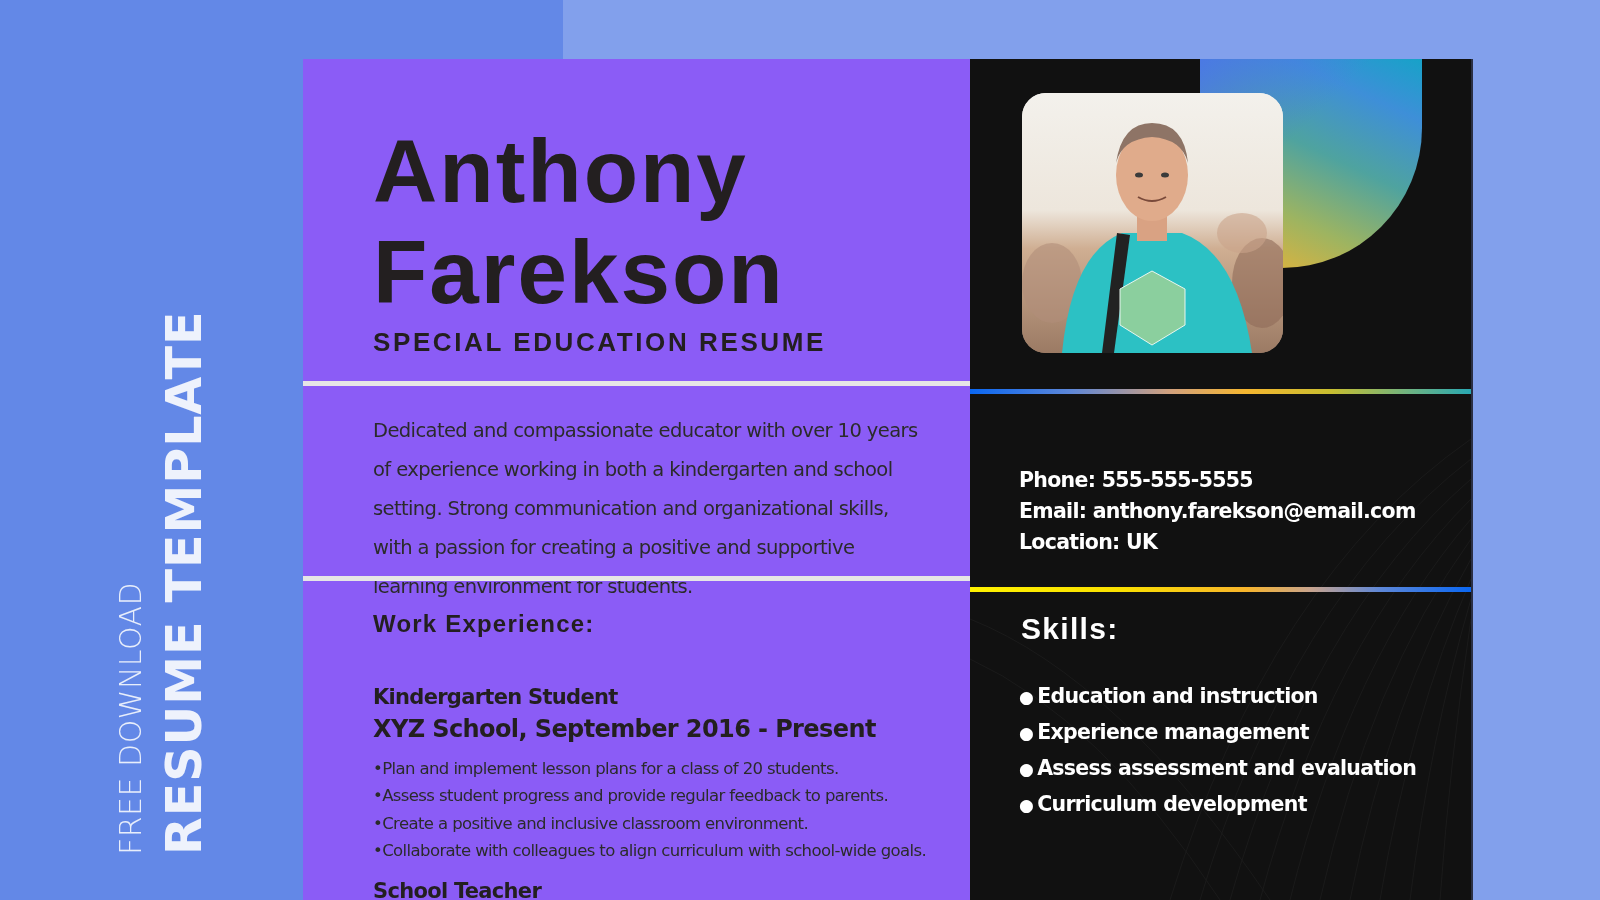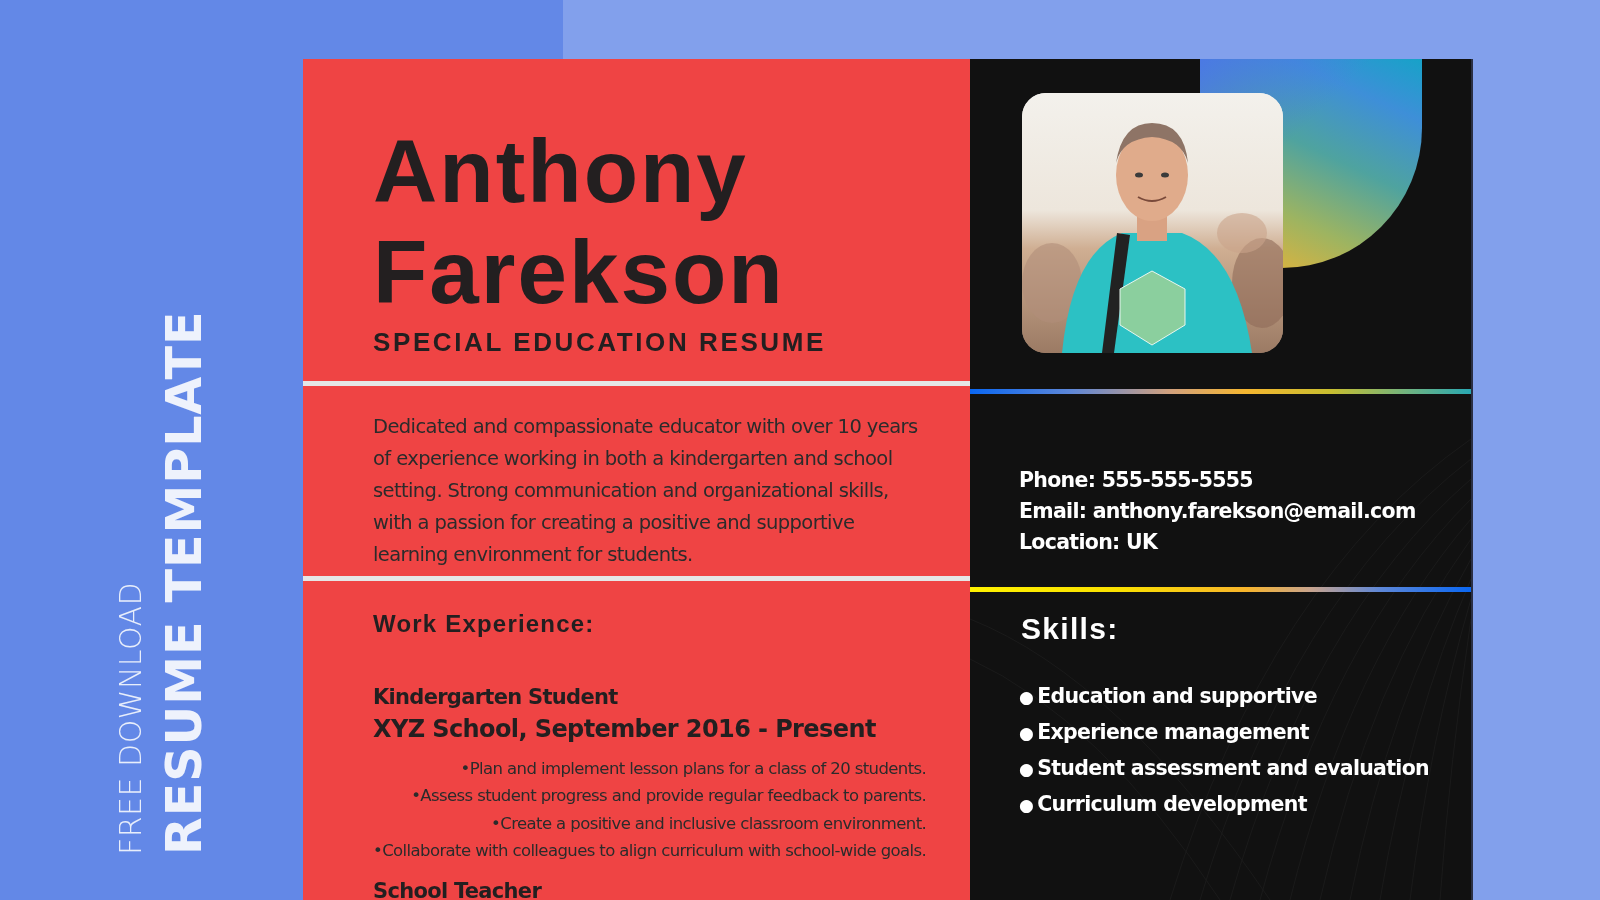--- a/index.html
+++ b/index.html
@@ -42,21 +42,21 @@
       letter-spacing: 1px;
       line-height: 58px;
       color: #eef2fc;
       margin-top: 4px;
     }
     .paper {
       position: absolute; left: 303px; top: 59px; width: 1168px; height: 841px;
       background: #ffffff;
       overflow: hidden;
     }
-    .left-col { position: absolute; left: 0; top: 0; width: 667px; height: 841px; background: #ef4444; }
+    .left-col { position: absolute; left: 0; top: 0; width: 667px; height: 841px; background: #8b5cf6; }
     .right-col { position: absolute; left: 667px; top: 0; width: 501px; height: 841px; background: #111111; overflow: hidden; }
     .hatch {
       position: absolute; left: 0; top: 0; width: 501px; height: 841px;
       opacity: 0.35;
     }
     .name {
       position: absolute; left: 70px; top: 62px;
       font-family: "Liberation Sans", sans-serif;
       font-weight: 700;
       font-size: 89px;
@@ -72,21 +72,21 @@
       letter-spacing: 2.6px;
       color: #231f20;
     }
     .divider {
       position: absolute; left: 0; width: 667px; height: 5px; background: #e6e6e6;
     }
     .summary {
       position: absolute; left: 70px; top: 352px; width: 560px;
       font-family: "DejaVu Sans", sans-serif;
       font-size: 19.5px;
-      line-height: 32px;
+      line-height: 39px;
       color: #2b2b2b;
       letter-spacing: -0.6px;
     }
     .section-heading {
       position: absolute;
       font-weight: 700;
       font-size: 24px;
       letter-spacing: 1.2px;
       color: #231f20;
     }
@@ -106,21 +106,20 @@
       letter-spacing: -0.6px;
       color: #231f20;
     }
     .bullets {
       position: absolute; left: 70px; top: 696px; list-style: none;
       font-family: "DejaVu Sans", sans-serif;
       font-size: 16.5px;
       line-height: 27.3px;
       letter-spacing: -0.6px;
       color: #2b2b2b;
-      text-align: right;
     }
     .bullets li::before { content: "\2022 "; }
     .photo {
       position: absolute; left: 52px; top: 34px; width: 261px; height: 260px;
       border-radius: 24px; overflow: hidden;
       background: linear-gradient(180deg, #f4f4f1 0%, #eee9e2 45%, #d2b9a4 70%, #a98a73 100%);
     }
     .blob {
       position: absolute; left: 230px; top: 0; width: 222px; height: 209px;
       border-bottom-right-radius: 140px;
@@ -247,20 +246,20 @@
     <div class="contact-lines">
       <div>Phone: 555-555-5555</div>
       <div>Email: anthony.farekson@email.com</div>
       <div>Location: UK</div>
     </div>
 
     <div class="rainbow-line rl-bot"></div>
 
     <div class="right-heading" style="top:553px; left:51px;">Skills:</div>
     <ul class="skills-list">
-      <li>Education and supportive</li>
+      <li>Education and instruction</li>
       <li>Experience management</li>
-      <li>Student assessment and evaluation</li>
+      <li>Assess assessment and evaluation</li>
       <li>Curriculum development</li>
     </ul>
   </div>
 </div>
 <div class="right-edge-shadow"></div>
 
 </body></html>

